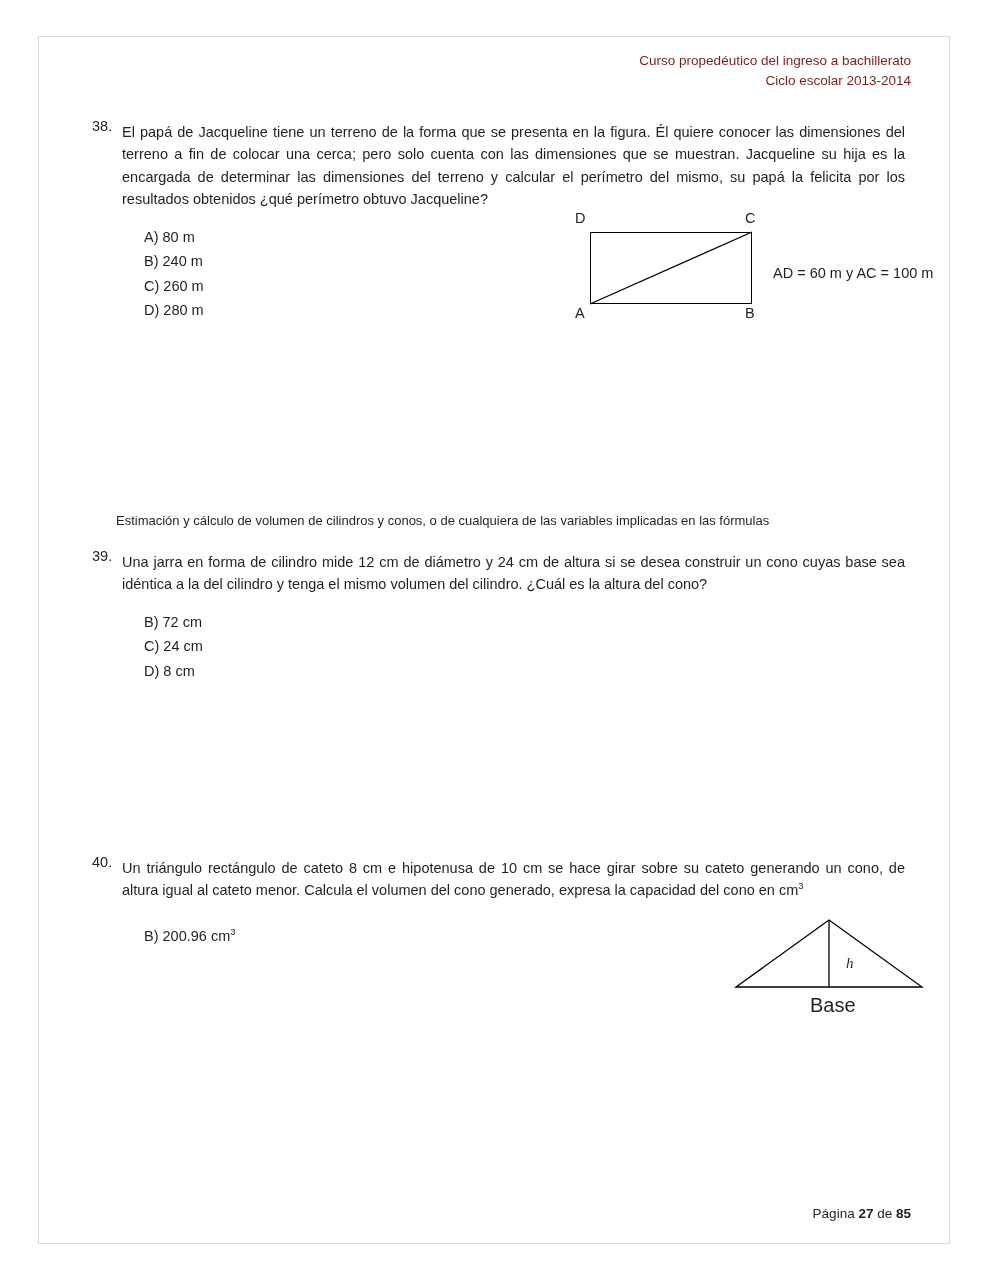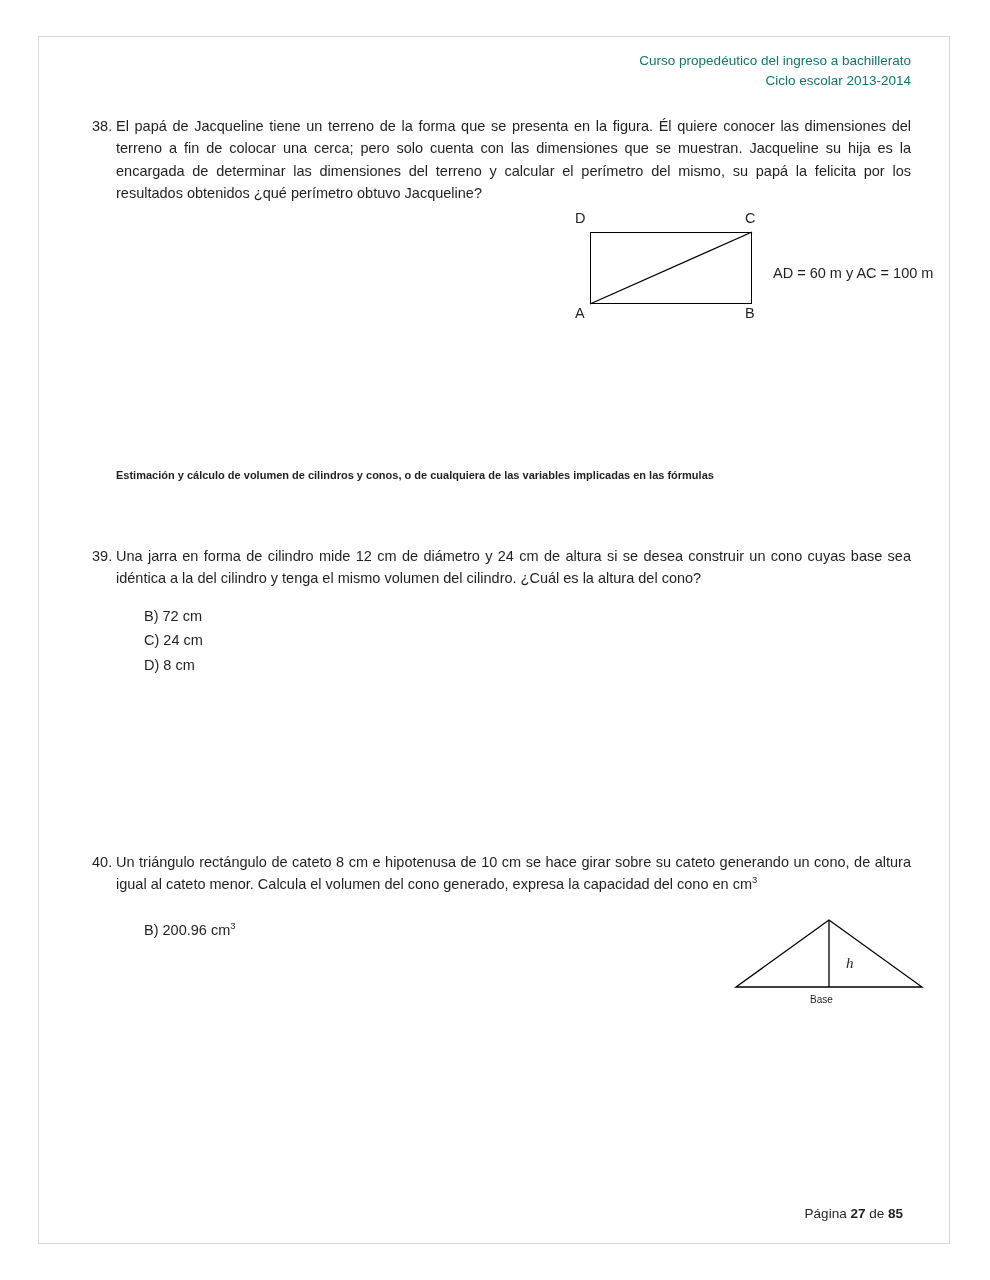--- a/index.html
+++ b/index.html
@@ -32,59 +32,60 @@
     height: 100%;
   }
   
   .doc-header {
     position: absolute;
     top: 14px;
     right: 0;
     text-align: right;
     font-size: 13.5px;
     line-height: 1.45;
-    color: #0f766e;
+    color: #7f1d1d;
   }
   
   .question {
     position: absolute;
     width: 795px;
     left: 37px;
   }
   .q-num {
     position: absolute;
     left: -37px;
     top: 0;
     width: 30px;
     font-size: 14.5px;
     line-height: 1.55;
     margin-left: 13px;
   }
   .q-text {
     font-size: 14.5px;
     line-height: 1.55;
     text-align: justify;
-    margin: 0;
+    margin: 6px;
   }
   .options {
     margin-top: 14px;
     margin-left: 28px;
     font-size: 14.5px;
     line-height: 1.68;
   }
   .opt { white-space: nowrap; }
   sup { font-size: 9.5px; vertical-align: super; }
 
   .section-title {
     position: absolute;
     left: 37px;
     width: 795px;
-    font-size: 11px;
-    font-weight: bold;
+    font-size: 13px;
+    font-weight: normal;
     line-height: 1.5;
+    margin-top: 44px;
   }
 
   
   .fig-rect {
     position: absolute;
     left: 466px;
     top: 180px;
     width: 400px;
     height: 115px;
   }
@@ -128,45 +129,51 @@
     left: 112px;
     top: 38px;
     font-size: 15px;
     font-style: italic;
     font-family: "Liberation Serif", serif;
   }
   .fig-tri .base-label {
     position: absolute;
     left: 76px;
     top: 77px;
-    font-size: 10px;
+    font-size: 20px;
   }
 
   .footer {
     position: absolute;
-    right: 8px;
+    right: 0;
     bottom: 22px;
     font-size: 13.5px;
   }
   .footer b { font-weight: bold; }
 </style>
 </head>
 <body>
 
 <div class="page">
   <div class="inner">
 
     <div class="doc-header">
       <div>Curso propedéutico del ingreso a bachillerato</div>
       <div>Ciclo escolar 2013-2014</div>
     </div>
 
     <div class="question" style="top:78px;">
       <div class="q-num">38.</div>
       <p class="q-text">El papá de Jacqueline tiene un terreno de la forma que se presenta en la figura. Él quiere conocer las dimensiones del terreno a fin de colocar una cerca; pero solo cuenta con las dimensiones que se muestran. Jacqueline su hija es la encargada de determinar las dimensiones del terreno y calcular el perímetro del mismo, su papá la felicita por los resultados obtenidos ¿qué perímetro obtuvo Jacqueline?</p>
+      <div class="options">
+        <div class="opt">A) 80 m</div>
+        <div class="opt">B) 240 m</div>
+        <div class="opt">C) 260 m</div>
+        <div class="opt">D) 280 m</div>
+      </div>
     </div>
 
     <div class="fig-rect">
       <div class="rect-box"></div>
       <svg class="diag" width="162" height="72" viewBox="0 0 162 72">
         <line x1="0" y1="72" x2="162" y2="0" stroke="#000" stroke-width="1.3"></line>
       </svg>
       <span class="lbl lbl-D">D</span>
       <span class="lbl lbl-C">C</span>
       <span class="lbl lbl-A">A</span>

